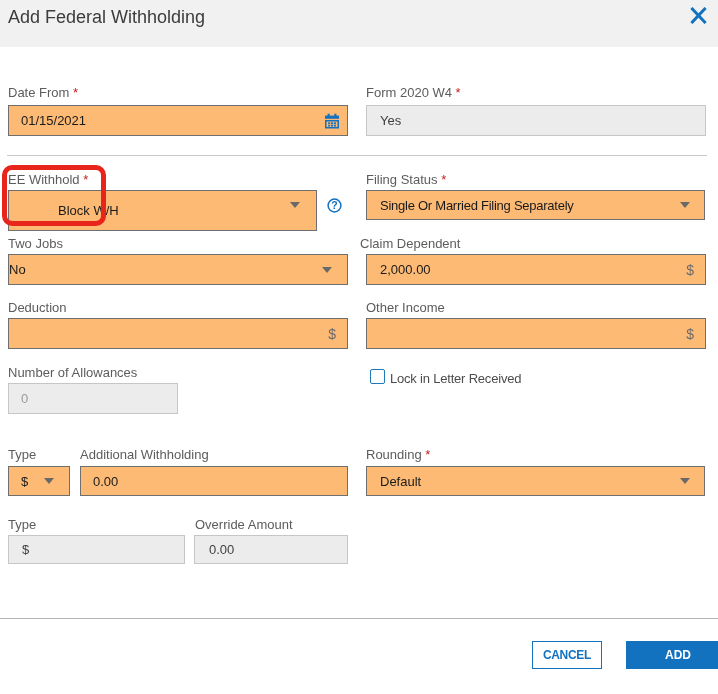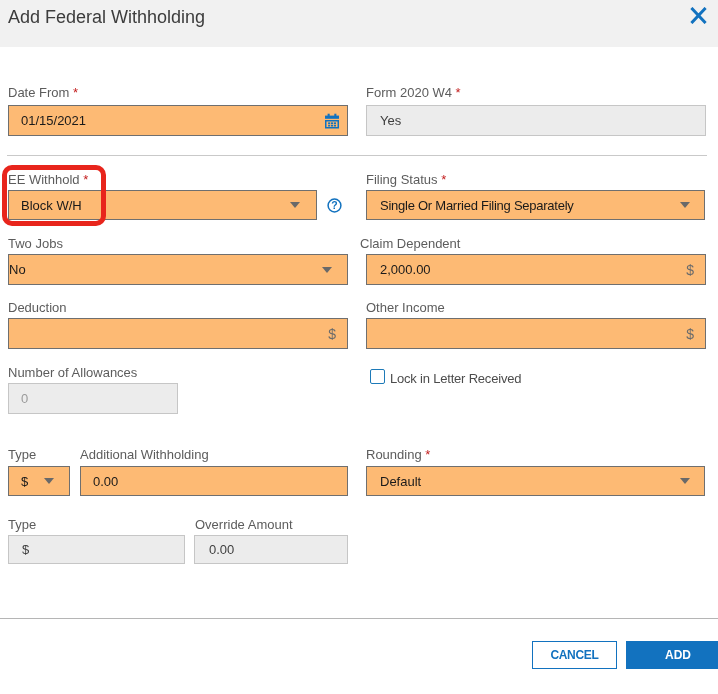--- a/index.html
+++ b/index.html
@@ -44,21 +44,21 @@
 </svg>
 
 <div class="abs label" style="left:366px;top:85px;">Form 2020 W4 <span class="req">*</span></div>
 <div class="abs input disabled" style="left:366px;top:105px;width:340px;height:31px;">
   <span style="margin-left:13px;">Yes</span>
 </div>
 
 <div class="abs" style="left:7px;top:155px;width:700px;height:1px;background:#c9c9c9;"></div>
 
 <div class="abs label" style="left:8px;top:172px;">EE Withhold <span class="req">*</span></div>
-<div class="abs input" style="left:8px;top:190px;width:309px;height:30px;">
+<div class="abs input" style="left:8px;top:190px;width:309px;height:41px;padding-left:37px;">
   <span style="margin-left:12px;">Block W/H</span>
 </div>
 <div class="abs arrow" style="left:290px;top:202px;"></div>
 <svg class="abs" style="left:327px;top:198px;" width="15" height="15" viewBox="0 0 15 15">
   <circle cx="7.5" cy="7.5" r="6.4" fill="none" stroke="#1272bf" stroke-width="1.5"></circle>
   <text x="7.5" y="11.2" font-size="10.5" font-family="Liberation Sans" font-weight="bold" fill="#1272bf" text-anchor="middle">?</text>
 </svg>
 
 <div class="abs" style="left:2px;top:165px;width:104px;height:61px;border:5px solid #e8251c;border-radius:10px;box-sizing:border-box;"></div>
 
@@ -120,14 +120,14 @@
 <div class="abs label" style="left:195px;top:517px;">Override Amount</div>
 
 <div class="abs input disabled" style="left:8px;top:535px;width:177px;height:29px;">
   <span style="margin-left:13px;">$</span>
 </div>
 <div class="abs input disabled" style="left:194px;top:535px;width:154px;height:29px;">
   <span style="margin-left:14px;">0.00</span>
 </div>
 
 <div class="abs" style="left:0;top:618px;width:718px;height:1px;background:#b5b5b5;"></div>
-<div class="abs" style="left:532px;top:641px;width:85px;height:28px;box-sizing:border-box;border:1px solid #1272bf;background:#fff;color:#1272bf;font-size:12px;font-weight:bold;letter-spacing:-0.3px;display:flex;align-items:center;justify-content:center;">CANCEL</div>
+<div class="abs" style="left:532px;top:641px;width:70px;height:28px;box-sizing:border-box;border:1px solid #1272bf;background:#fff;color:#1272bf;font-size:12px;font-weight:bold;letter-spacing:-0.3px;display:flex;align-items:center;justify-content:center;">CANCEL</div>
 <div class="abs" style="left:626px;top:641px;width:104px;height:28px;box-sizing:border-box;background:#1272bf;color:#fff;font-size:12px;font-weight:bold;display:flex;align-items:center;justify-content:center;">ADD</div>
 
 </body></html>

